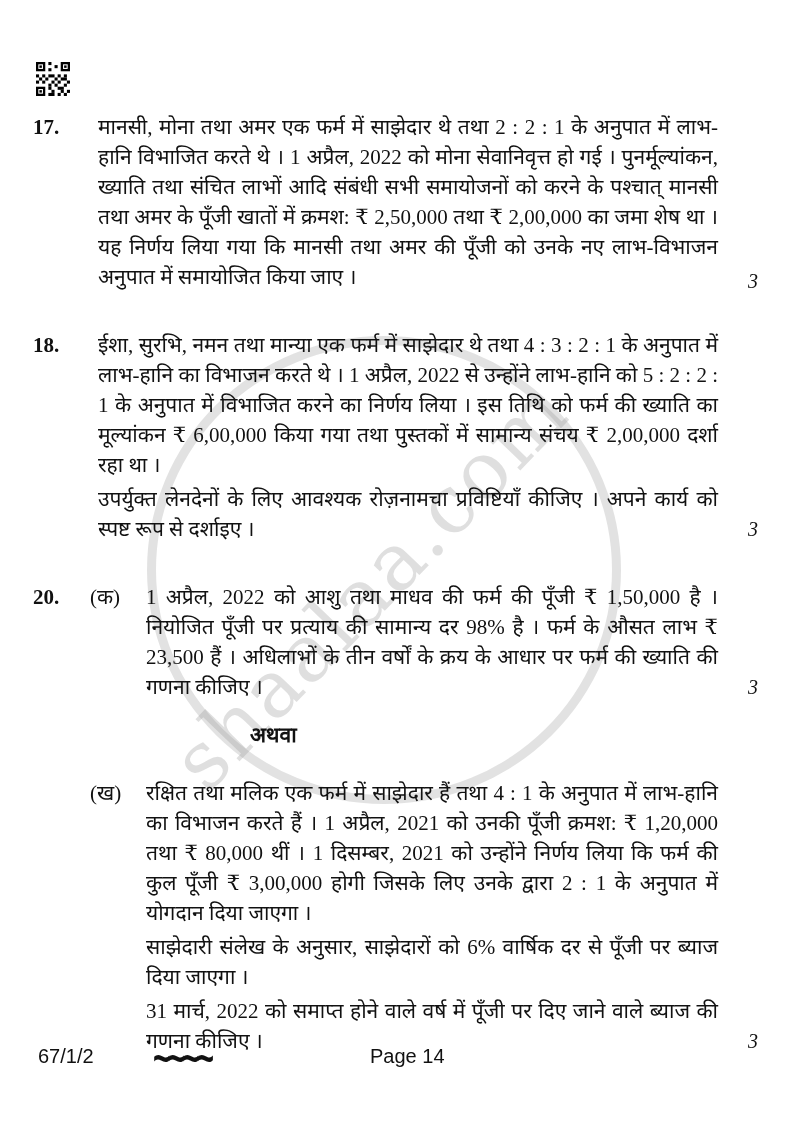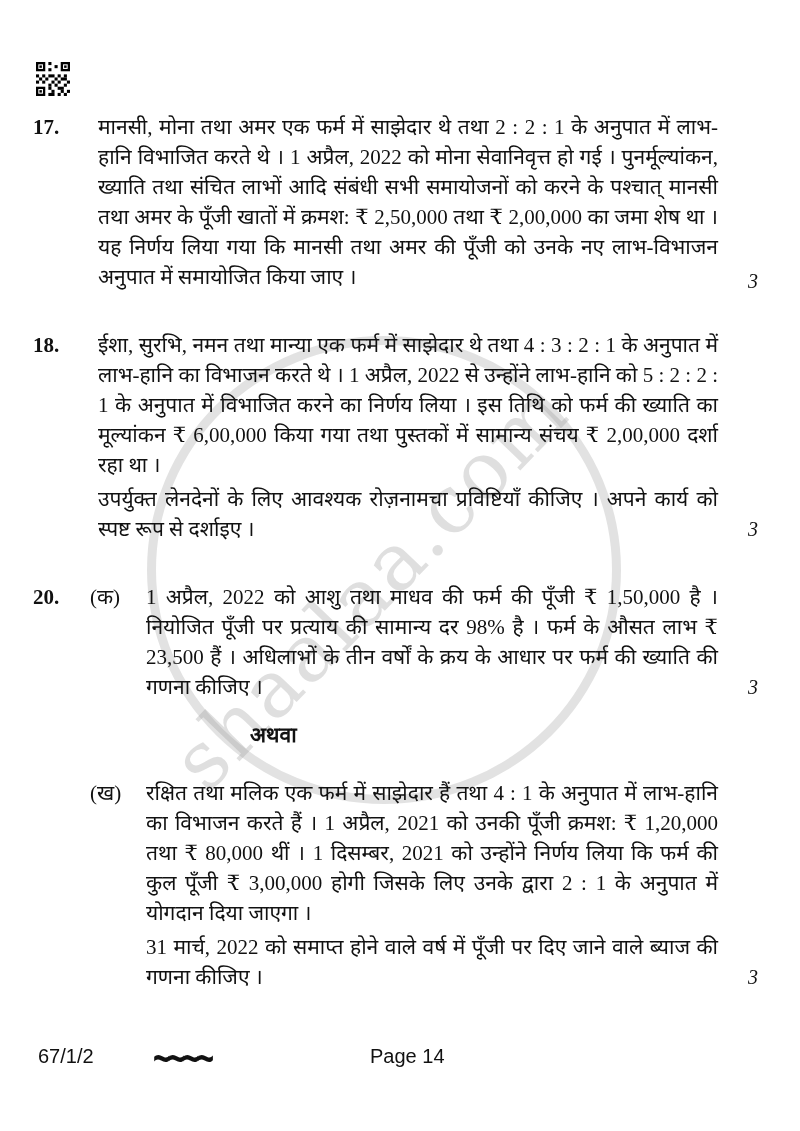--- a/index.html
+++ b/index.html
@@ -152,20 +152,21 @@
             </p>
           </div>
         </div>
 
         <p class="or-label">अथवा</p>
 
         <div class="subq">
           <div class="sublabel">(ख)</div>
           <div class="subbody">
             <p>रक्षित तथा मलिक एक फर्म में साझेदार हैं तथा 4 : 1 के अनुपात में लाभ-हानि का विभाजन करते हैं । 1 अप्रैल, 2021 को उनकी पूँजी क्रमश: ₹  1,20,000 तथा ₹  80,000 थीं । 1 दिसम्बर, 2021  को उन्होंने निर्णय लिया कि फर्म की कुल पूँजी ₹  3,00,000 होगी जिसके लिए उनके द्वारा 2 : 1 के अनुपात में योगदान दिया जाएगा ।</p>
+            <p>साझेदारी संलेख के अनुसार, साझेदारों को 6% वार्षिक दर से पूँजी पर ब्याज दिया जाएगा ।</p>
             <p class="has-marks">
               <span>31 मार्च, 2022 को समाप्त होने वाले वर्ष में पूँजी पर दिए जाने वाले ब्याज की गणना कीजिए ।</span>
               <span class="marks">3</span>
             </p>
           </div>
         </div>
 
       </div>
     </section>
 

